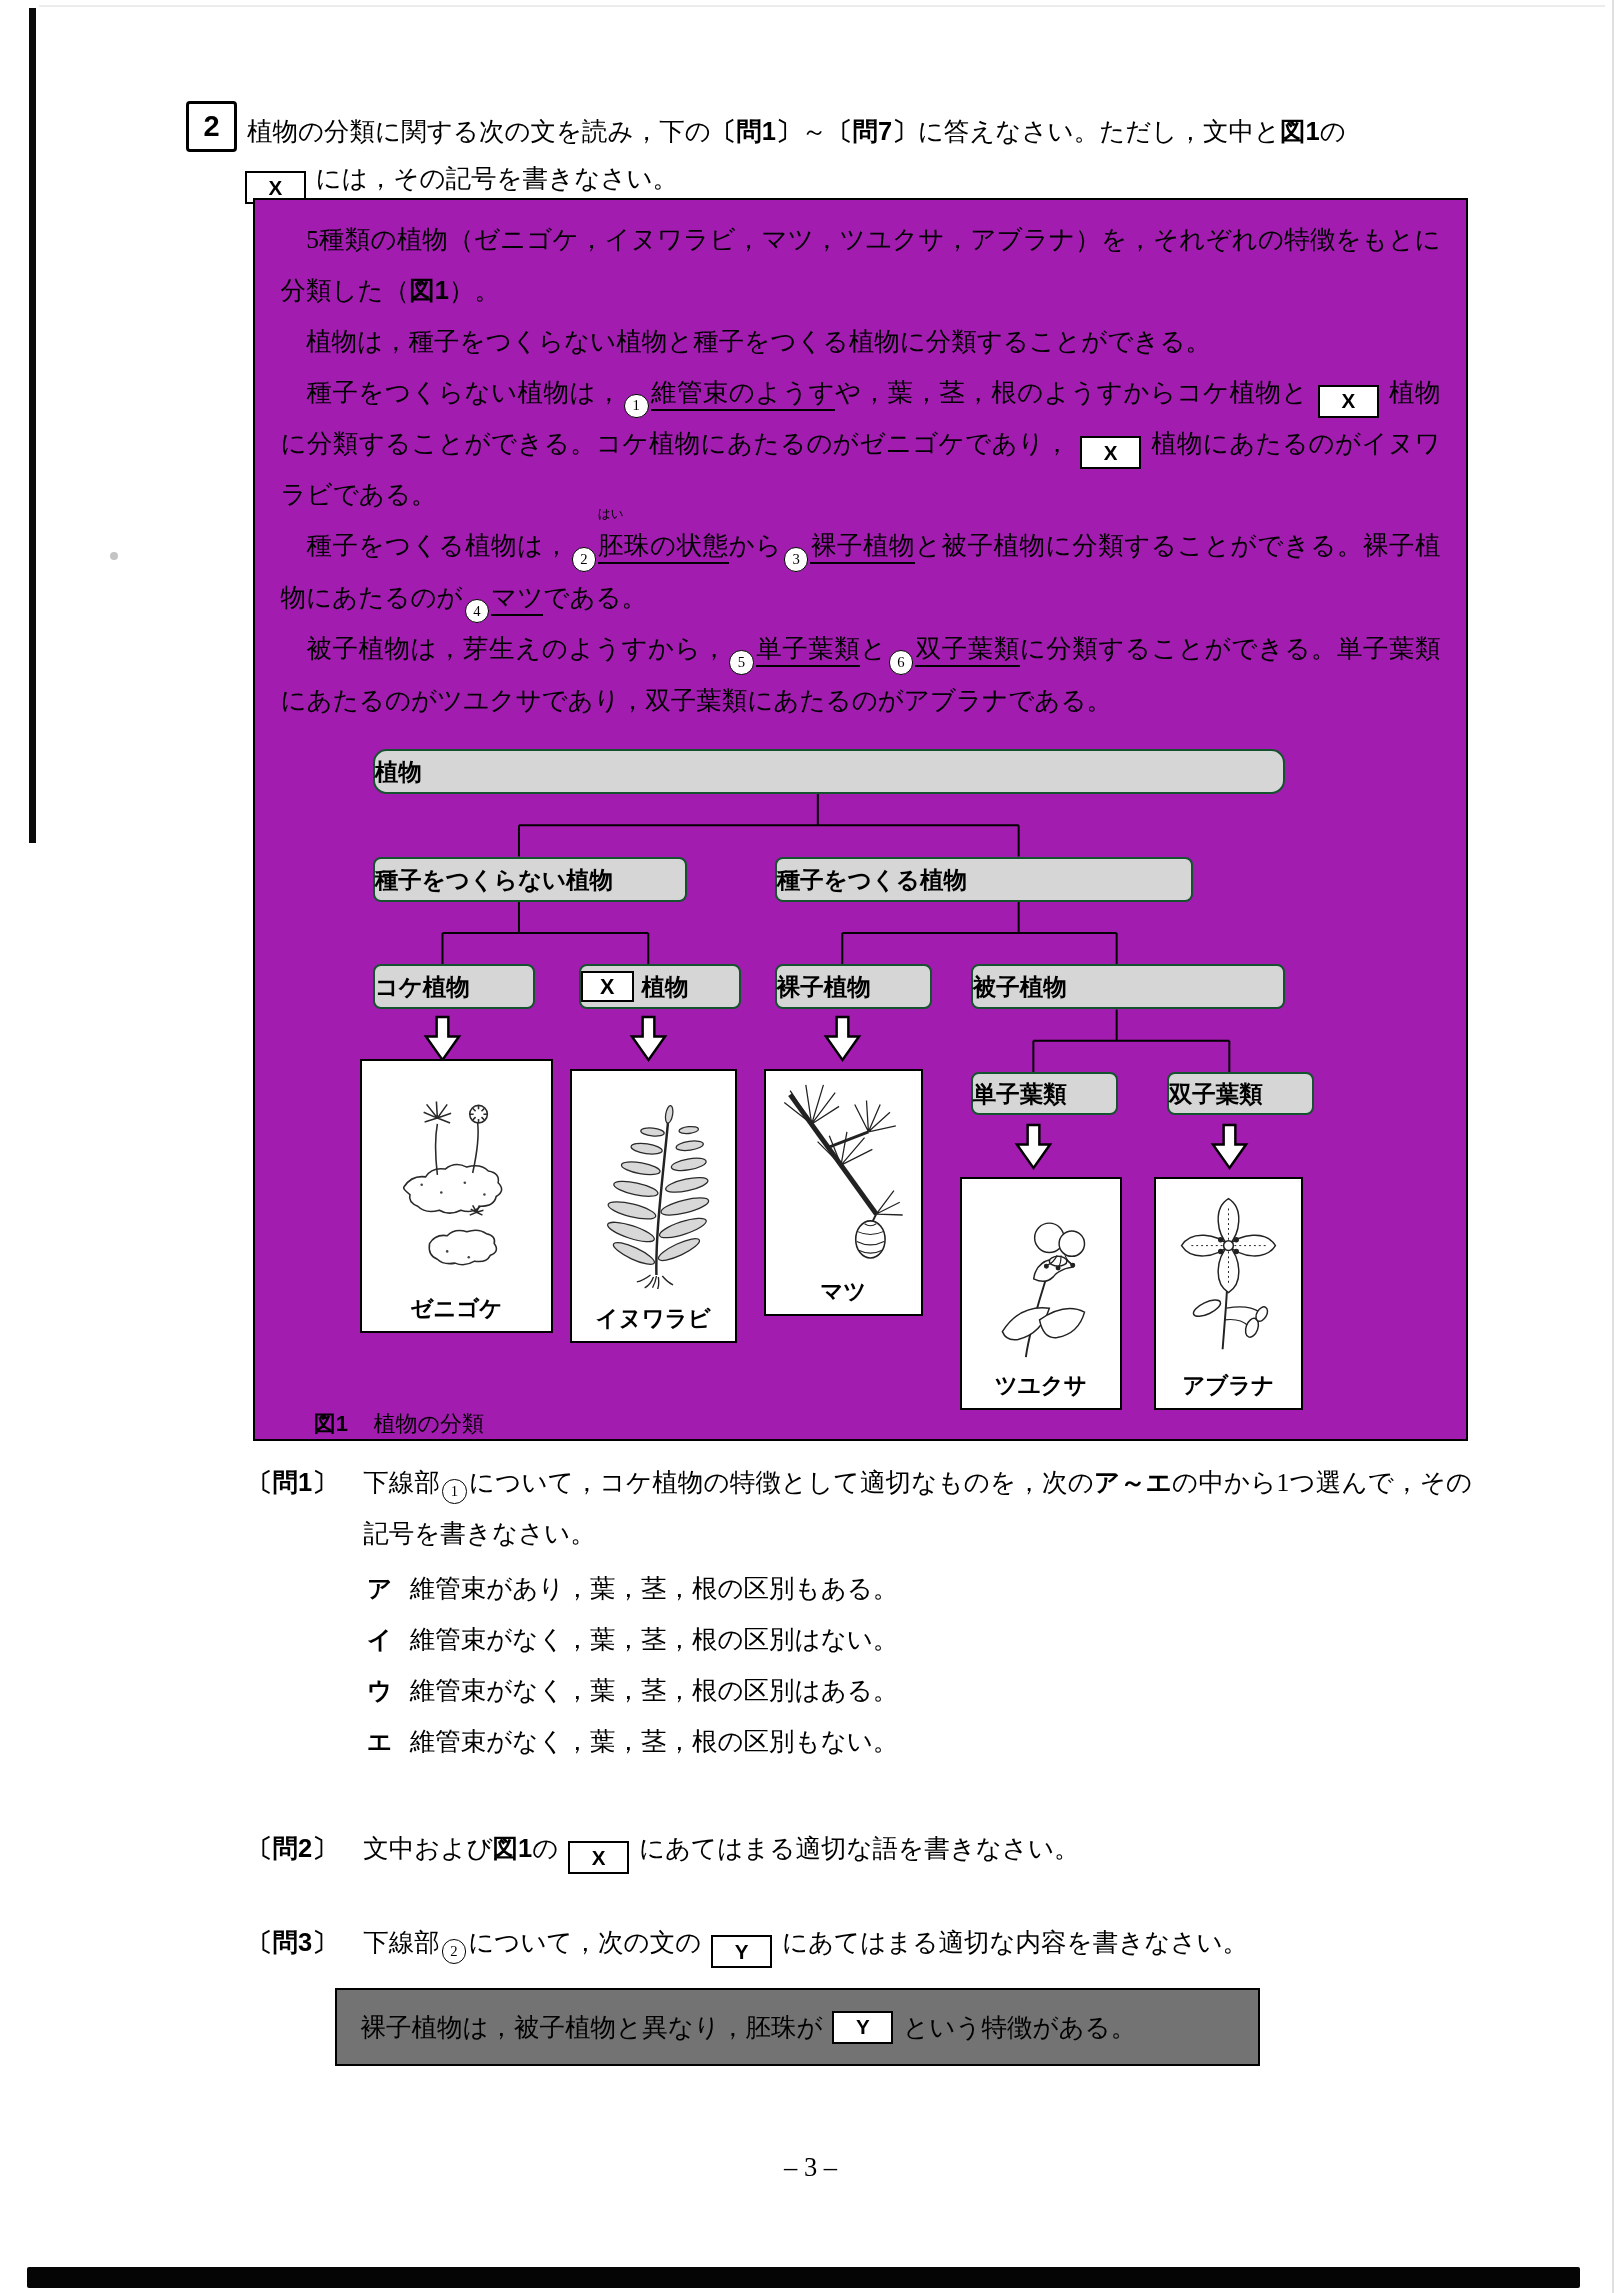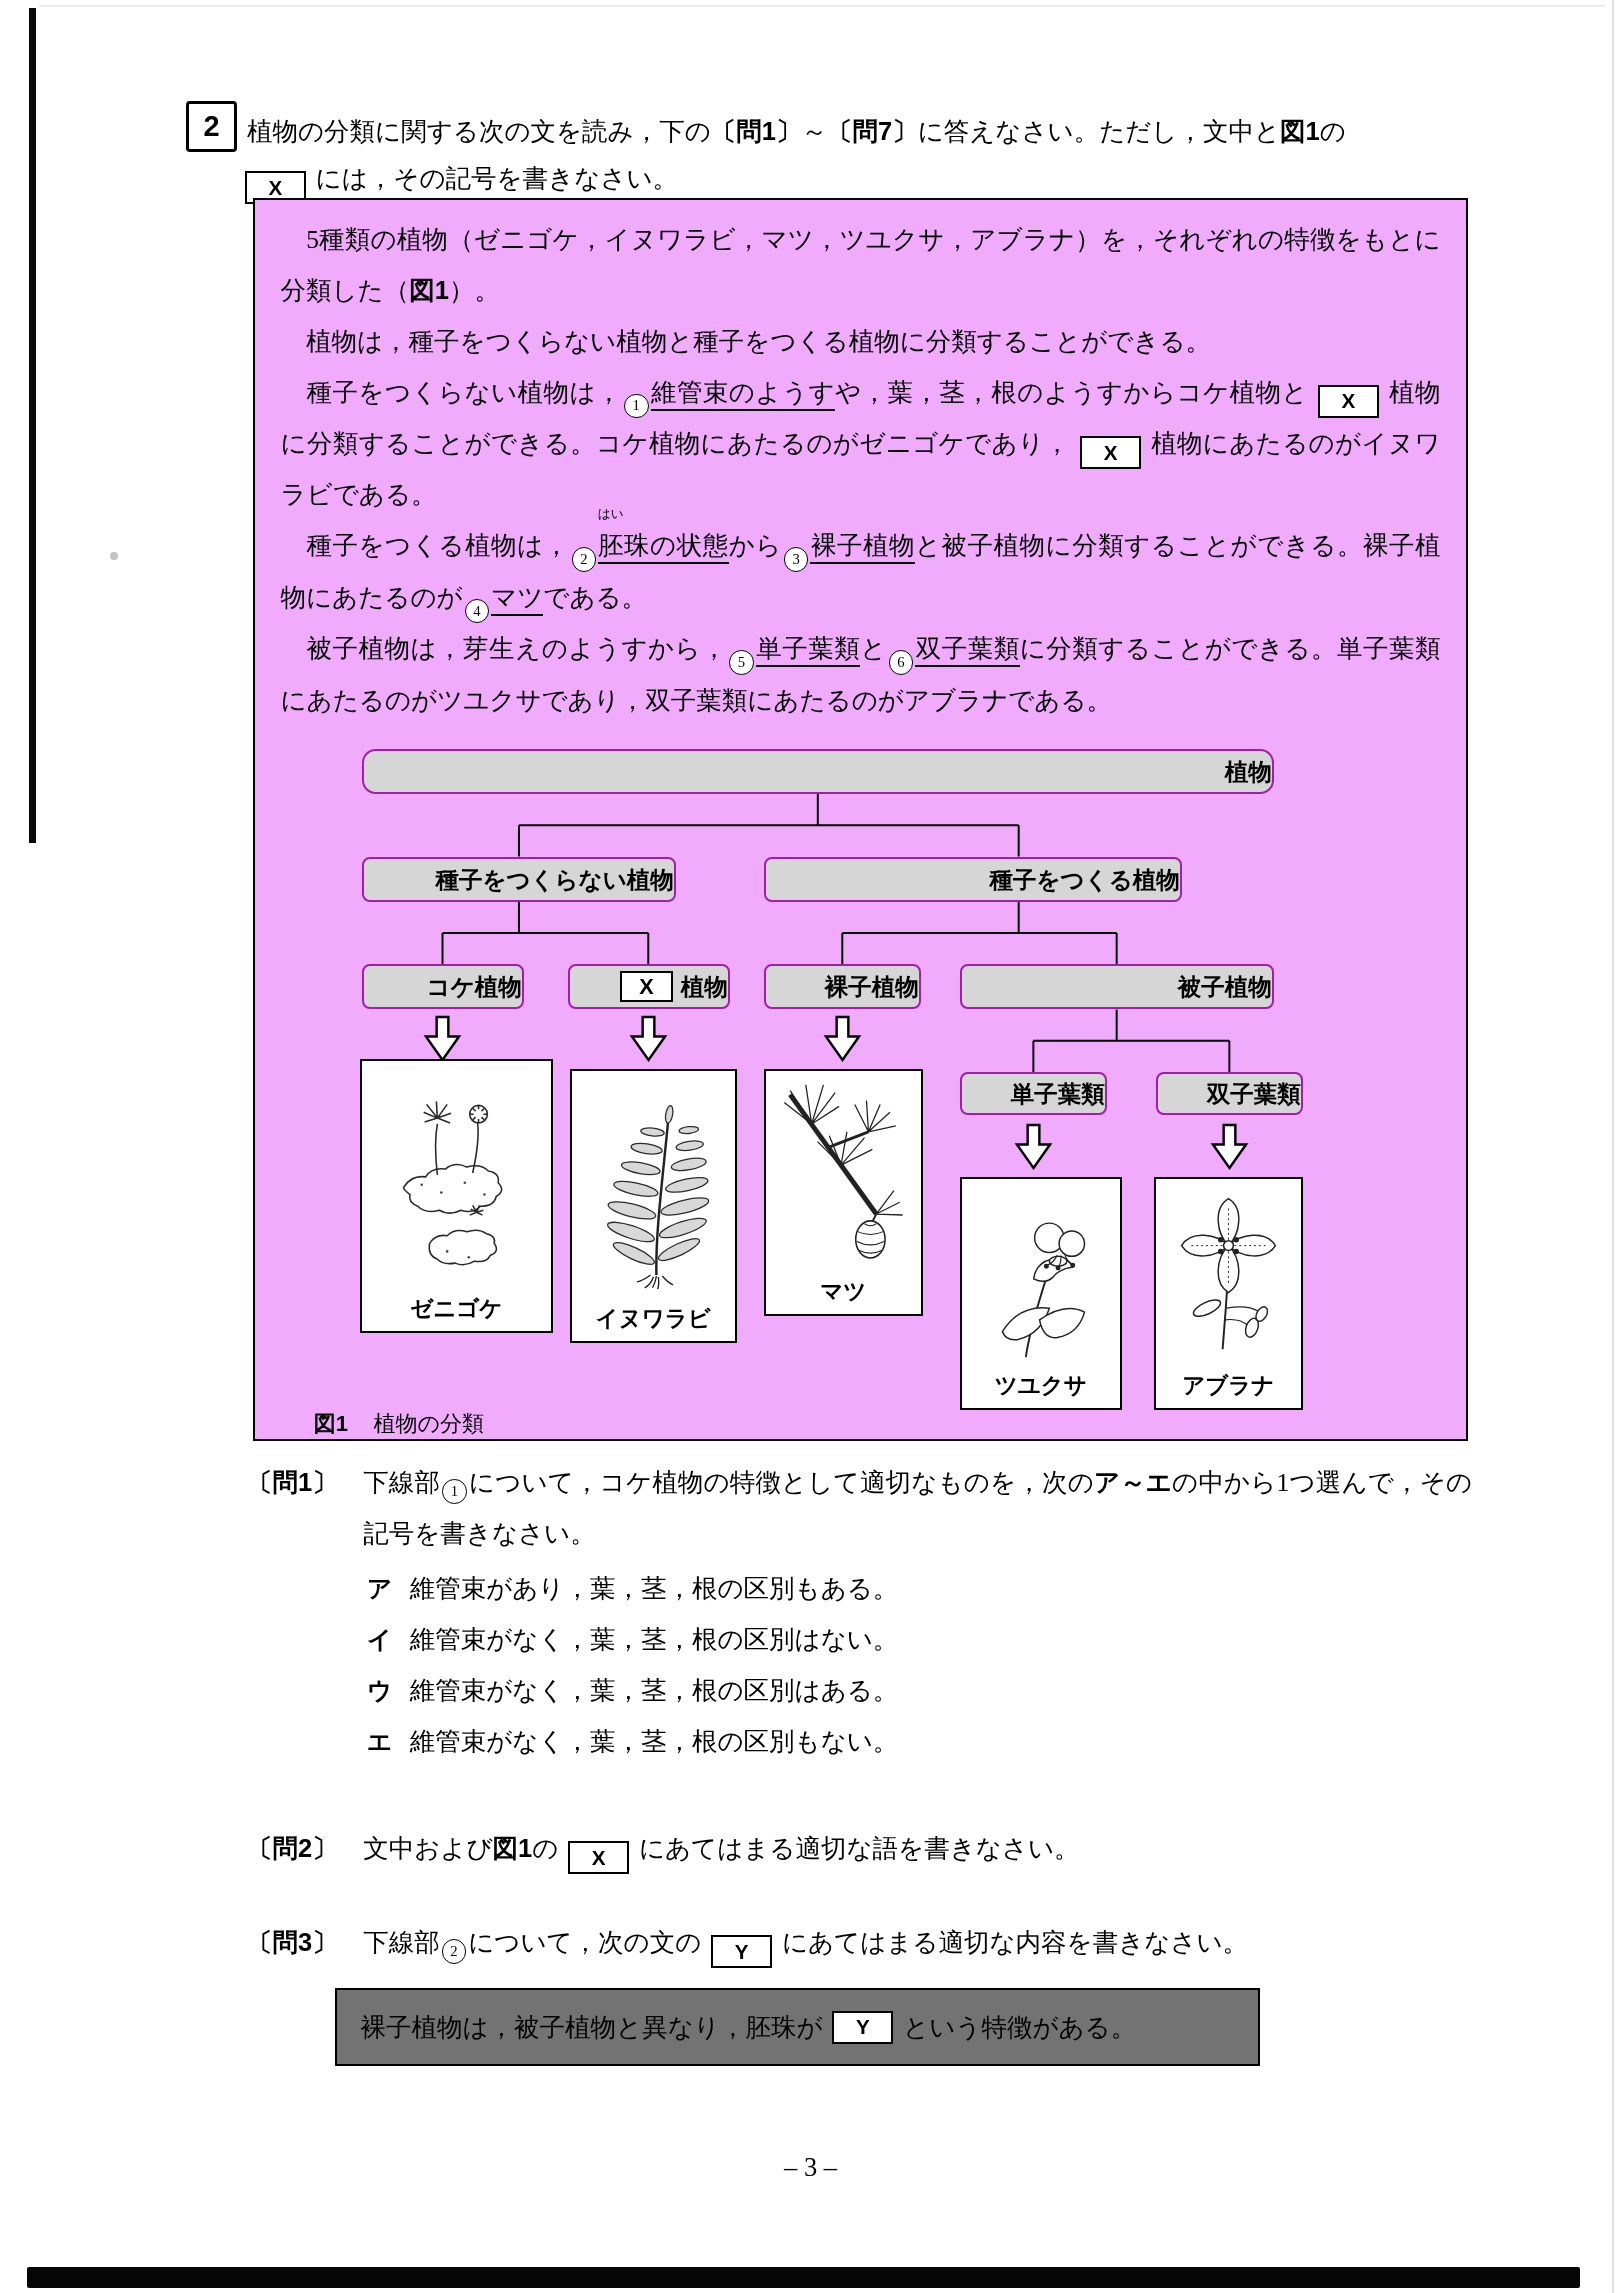--- a/index.html
+++ b/index.html
@@ -47,32 +47,33 @@
   .ruby-wrap{position:relative;display:inline-block;}
   .ruby-rt{
     position:absolute;left:50%;top:-12.7px;transform:translateX(-50%);
     font-size:12.7px;line-height:1;white-space:nowrap;
     font-family:"Liberation Sans","DejaVu Sans",sans-serif;
   }
 
   
   .passage-box{
     position:absolute;left:253px;top:198px;width:1215px;height:1243px;
-    border:2px solid #000;box-sizing:border-box;overflow:hidden;background:#f0abfc;
+    border:2px solid #000;box-sizing:border-box;overflow:hidden;background:#a21caf;
   }
   .passage-text{padding:13.7px 25.5px 0 25.5px;font-size:25.5px;line-height:51px;text-align:justify;}
   .passage-text p{margin:0;}
 
   
   .figure{position:relative;width:1176px;height:730px;margin:13.7px 0 0 13.7px;}
   .connectors{position:absolute;left:0;top:0;}
   .fnode{
-    position:absolute;background:var(--node-fill);border:2px solid #a21caf;border-radius:7.8px;
-    box-sizing:border-box;display:flex;align-items:center;justify-content:flex-end;
+    position:absolute;background:var(--node-fill);border:2px solid #14532d;border-radius:7.8px;
+    box-sizing:border-box;display:flex;align-items:center;justify-content:flex-start;
     font:700 23.5px "Liberation Sans","DejaVu Sans",sans-serif;
+    margin-left:11px;
   }
   .node-xbox{
     background:#fff;border:2px solid #000;width:53px;height:31px;box-sizing:border-box;
     display:flex;align-items:center;justify-content:center;margin-right:7.8px;
     font:700 21.6px "Liberation Sans","DejaVu Sans",sans-serif;
   }
   .harrow{position:absolute;}
   .pimg{position:absolute;background:#fff;border:2px solid #000;box-sizing:border-box;}
   .pimg svg{position:absolute;left:50%;top:3.9px;transform:translateX(-50%);}
   .plabel{

